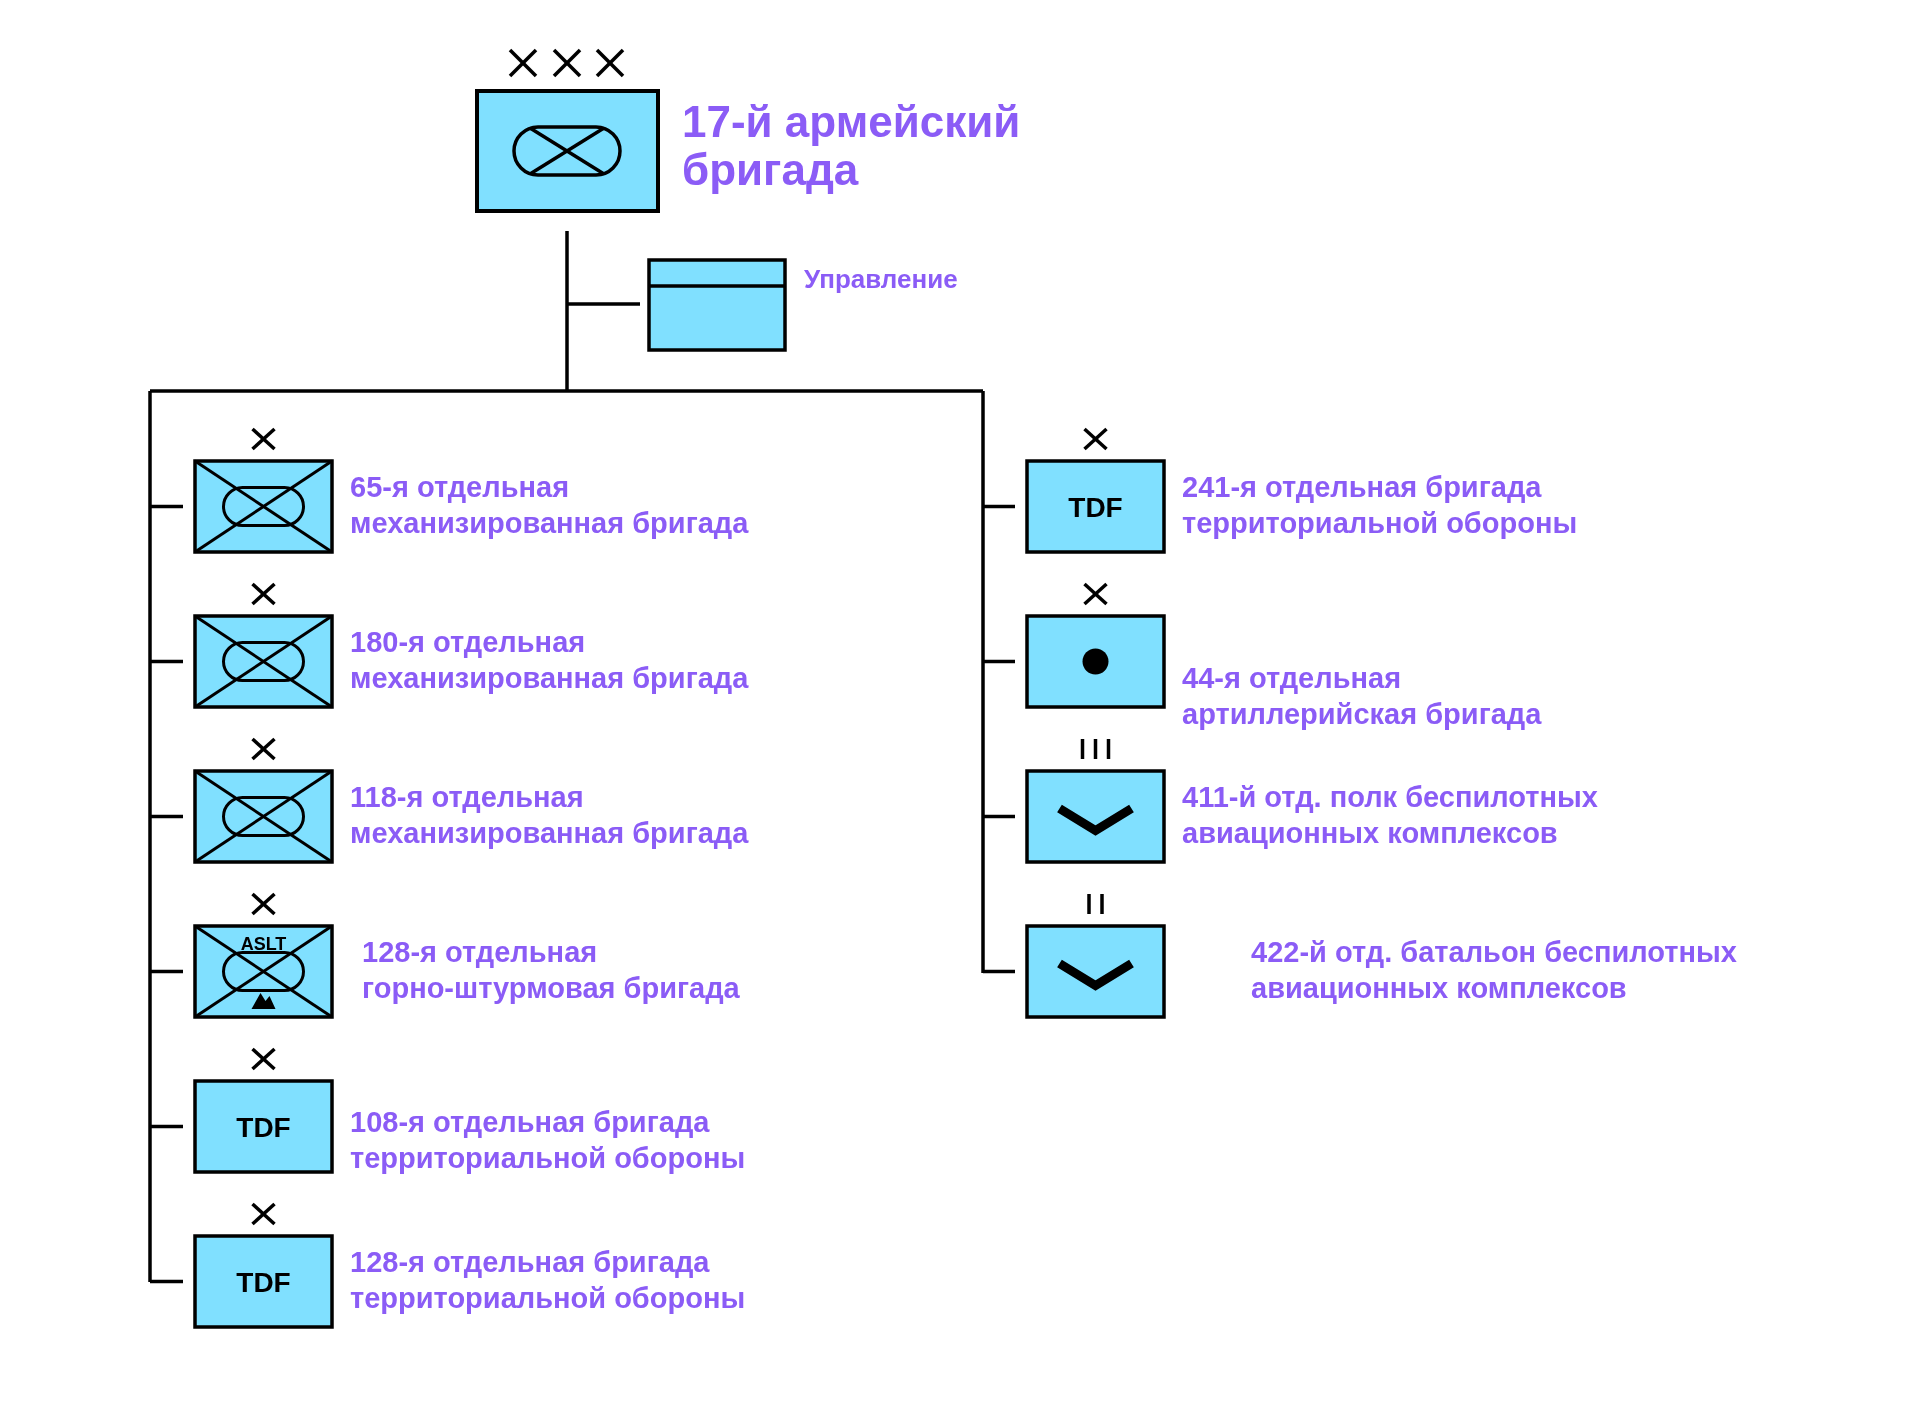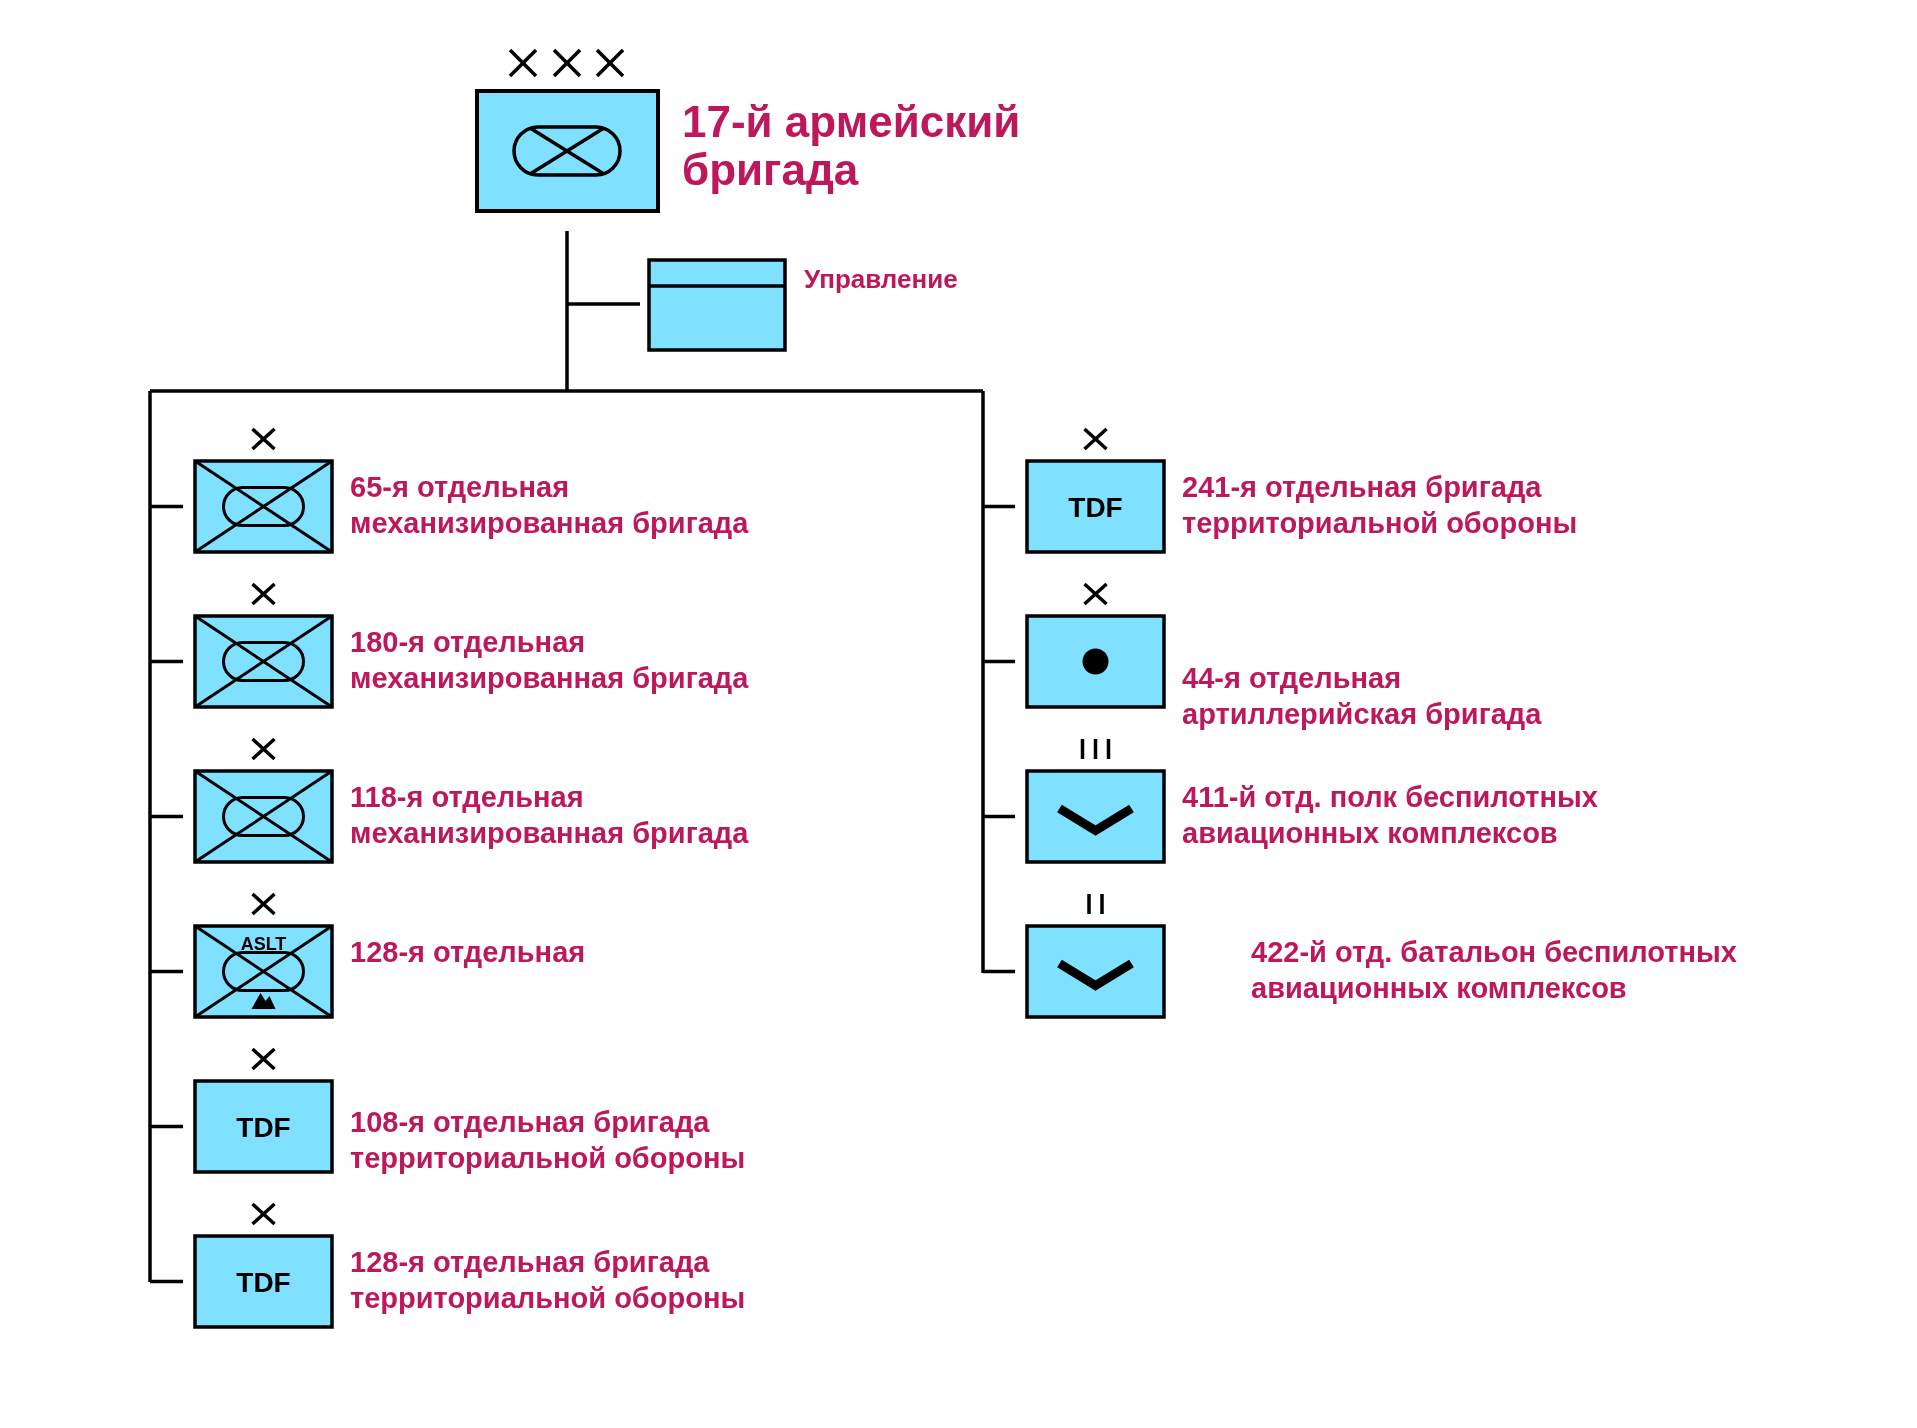--- a/index.html
+++ b/index.html
@@ -1,18 +1,18 @@
 <!DOCTYPE html>
 <html><head>
 <meta charset="utf-8">
 <style>
   html, body { margin:0; padding:0; background:#ffffff; }
   body { width:1917px; height:1428px; position:relative; overflow:hidden; font-family:"Liberation Sans", sans-serif; }
   svg { position:absolute; left:0; top:0; }
-  .lbl { position:absolute; font-family:"Liberation Sans", sans-serif; font-weight:bold; color:#be185d; white-space:nowrap; }
+  .lbl { position:absolute; font-family:"Liberation Sans", sans-serif; font-weight:bold; color:#8b5cf6; white-space:nowrap; }
   .unit-lbl { font-size:29px; line-height:36px; }
   .unit-lbl span { display:block; }
   .title { font-size:44px; line-height:48px; }
   .hq-lbl { font-size:26px; }
 </style>
 </head>
 <body>
 
 <svg id="diagram" width="1917" height="1428" viewBox="0 0 1917 1428" xmlns="http://www.w3.org/2000/svg">
 
@@ -171,22 +171,23 @@
       <span>механизированная бригада</span>
     </div>
     <div class="lbl unit-lbl" style="left: 350px; top: 624px;">
       <span>180-я отдельная</span>
       <span>механизированная бригада</span>
     </div>
     <div class="lbl unit-lbl" style="left: 350px; top: 779px;">
       <span>118-я отдельная</span>
       <span>механизированная бригада</span>
     </div>
-    <div class="lbl unit-lbl" style="left: 350px; top: 934px;">
+    <div class="lbl unit-lbl" style="left: 362px; top: 934px;">
       <span>128-я отдельная</span>
+      <span>горно-штурмовая бригада</span>
     </div>
     <div class="lbl unit-lbl" style="left: 350px; top: 1089px; margin-top: 15px;">
       <span>108-я отдельная бригада</span>
       <span>территориальной обороны</span>
     </div>
     <div class="lbl unit-lbl" style="left: 350px; top: 1244px;">
       <span>128-я отдельная бригада</span>
       <span>территориальной обороны</span>
     </div>
     <div class="lbl unit-lbl" style="left: 1182px; top: 469px;">

